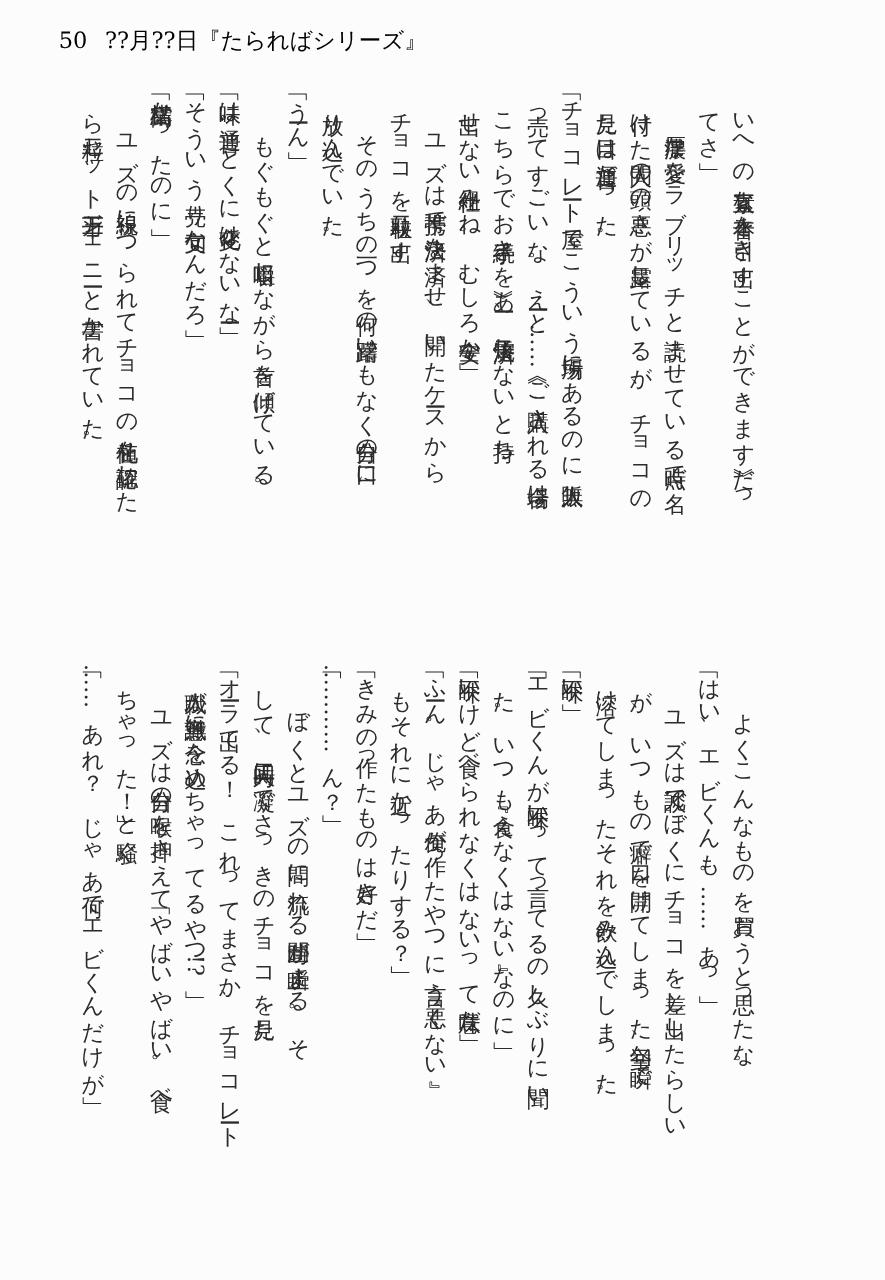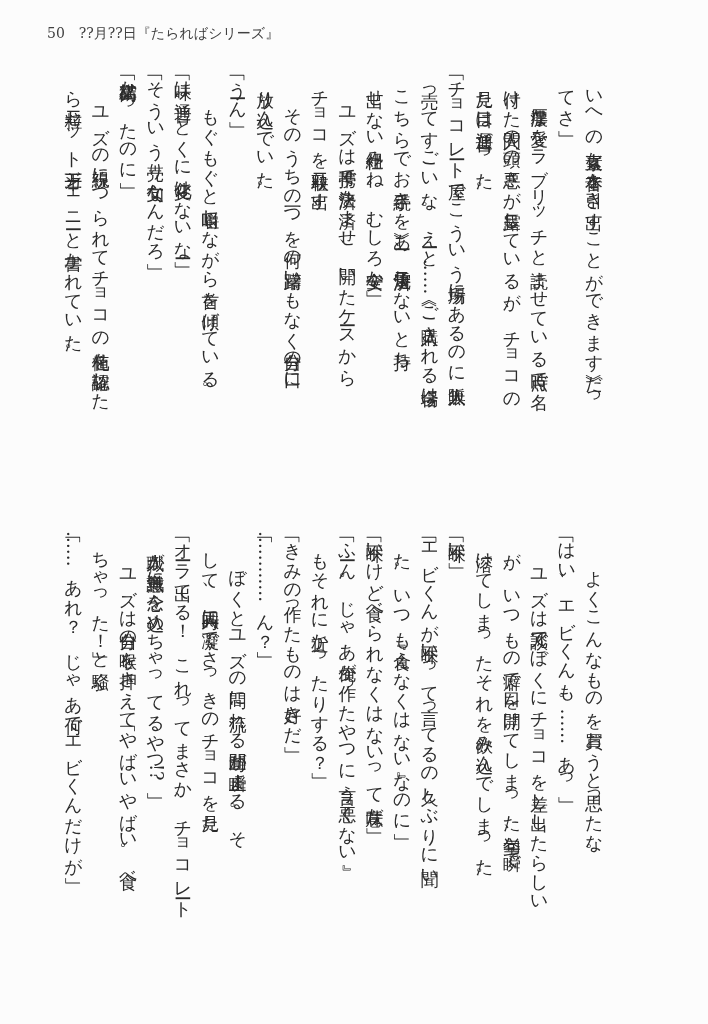--- a/index.html
+++ b/index.html
@@ -13,24 +13,24 @@
       height: 1024px;
       overflow: hidden;
       background: #fcfcfc;
       color: #2b2b2b;
       font-family: "DejaVu Serif", "Liberation Serif", serif;
     }
     .running-head {
       position: absolute;
       left: 47px;
       top: 25px;
-      font-size: 14px;
+      font-size: 18px;
       line-height: 16px;
       white-space: nowrap;
-      color: #404040;
+      color: #000000;
     }
     .running-head .page-number {
       display: inline-block;
       margin-right: 14px;
     }
     .block {
       position: absolute;
       right: 100px;
       height: 410px;
       writing-mode: vertical-rl;

